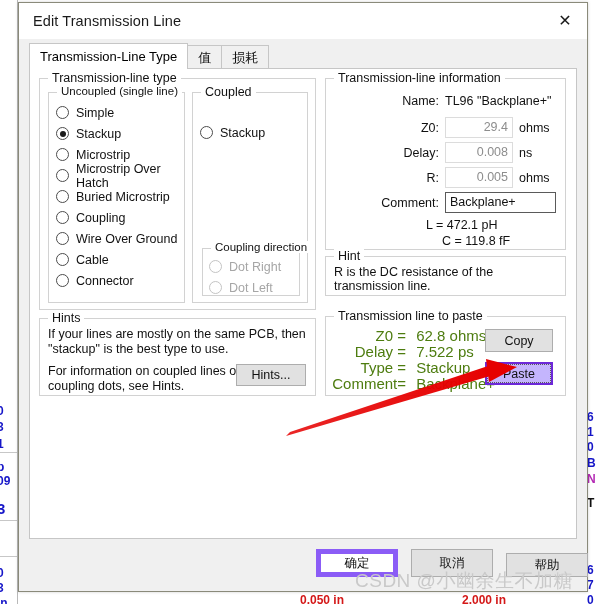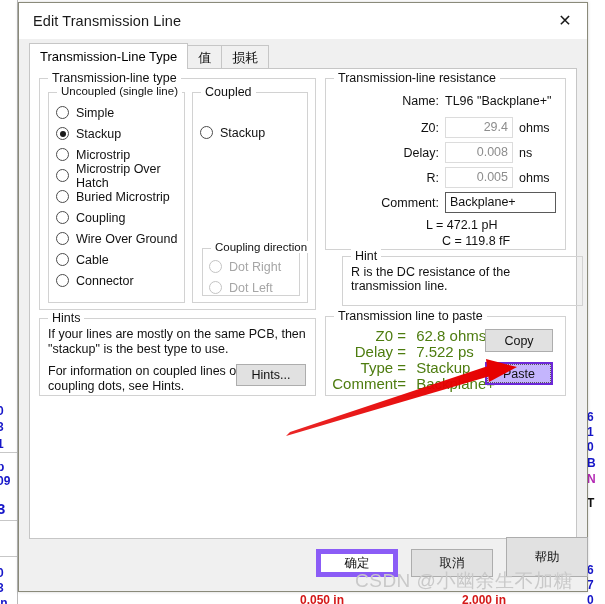--- a/index.html
+++ b/index.html
@@ -335,21 +335,21 @@
           <div>If your lines are mostly on the same PCB, then</div>
           <div>"stackup" is the best type to use.</div>
           <div style="height:7px"></div>
           <div>For information on coupled lines or</div>
           <div>coupling dots, see Hints.</div>
         </div>
         <div class="btn" style="position:absolute; right:9px; bottom:9px; width:70px; height:22px;">Hints...</div>
       </div>
 
       <div class="group" style="left:295px; top:9px; width:241px; height:172px;">
-        <span class="glabel">Transmission-line resistance</span>
+        <span class="glabel">Transmission-line information</span>
 
         <div class="prow" style="left:0; top:15px; width:100%;">
           <span class="plabel" style="width:113px">Name:</span>
           <span style="margin-left:6px">TL96 "Backplane+"</span>
         </div>
 
         <div class="prow" style="left:0; top:38px; width:100%;">
           <span class="plabel" style="width:113px">Z0:</span>
           <span class="tinput" style="margin-left:6px; width:68px; line-height:19px;">29.4</span>
           <span class="unit">ohms</span>
@@ -373,21 +373,21 @@
         </div>
 
         <div class="prow" style="left:0; top:139px; width:100%;">
           <span style="margin-left:100px">L =  472.1 pH</span>
         </div>
         <div class="prow" style="left:0; top:155px; width:100%;">
           <span style="margin-left:116px">C =  119.8 fF</span>
         </div>
       </div>
 
-      <div class="group" style="left:312px; top:187px; width:241px; height:50px;padding-left:40px;">
+      <div class="group" style="left:295px; top:187px; width:241px; height:40px;padding-left:40px;">
         <span class="glabel">Hint</span>
         <div style="position:absolute; left:8px; top:8px; font-size:12.5px; color:#111;">R is the DC resistance of the transmission line.</div>
       </div>
 
       <div class="group" style="left:295px; top:247px; width:241px; height:80px;">
         <span class="glabel">Transmission line to paste</span>
 
         <div class="mono-row" style="left:6px; top:10px;">
           <span class="k" style="width:74px">Z0 =</span>
           <span style="margin-left:6px">62.8 ohms</span>
@@ -408,21 +408,21 @@
         <div class="btn" style="position:absolute; right:12px; top:12px; width:68px; height:23px;">Copy</div>
         <div class="btn focus" style="position:absolute; right:12px; top:45px; width:68px; height:23px;">
           <span class="inner">Paste</span>
         </div>
       </div>
 
     </div>
 
     <div class="btn default" style="position:absolute; left:297px; bottom:14px; width:82px; height:28px;">确定</div>
     <div class="btn" style="position:absolute; left:392px; bottom:14px; width:82px; height:28px;">取消</div>
-    <div class="btn" style="position:absolute; left:487px; bottom:14px; width:82px; height:40px;">帮助</div>
+    <div class="btn" style="position:absolute; left:487px; bottom:14px; width:82px; height:24px;">帮助</div>
 
   </div>
 </div>
 
 <svg class="arrow-svg" viewBox="0 0 605 604">
   <defs>
     <linearGradient id="taper" x1="0" y1="0" x2="1" y2="0">
       <stop offset="0" stop-color="#e60000" stop-opacity="0.85"></stop>
       <stop offset="1" stop-color="#e60000" stop-opacity="1"></stop>
     </linearGradient>

